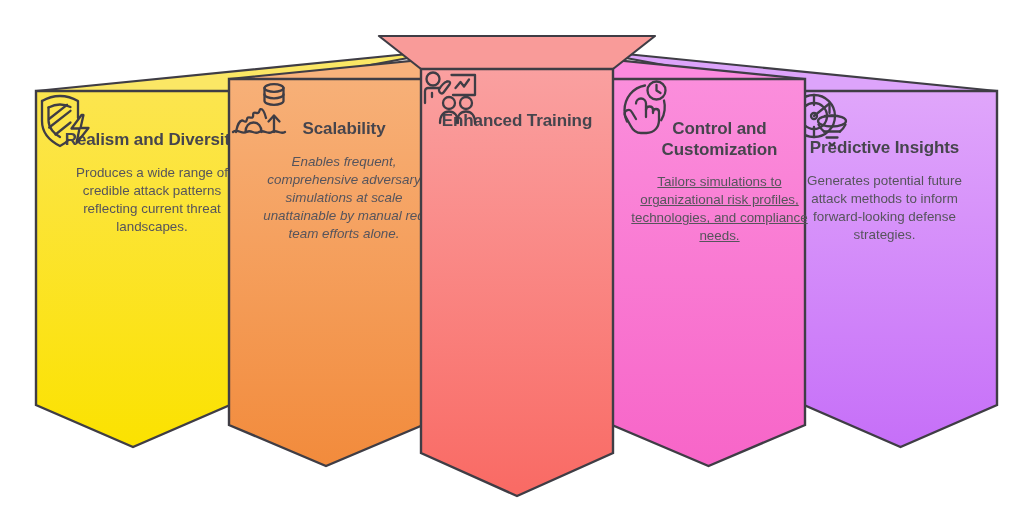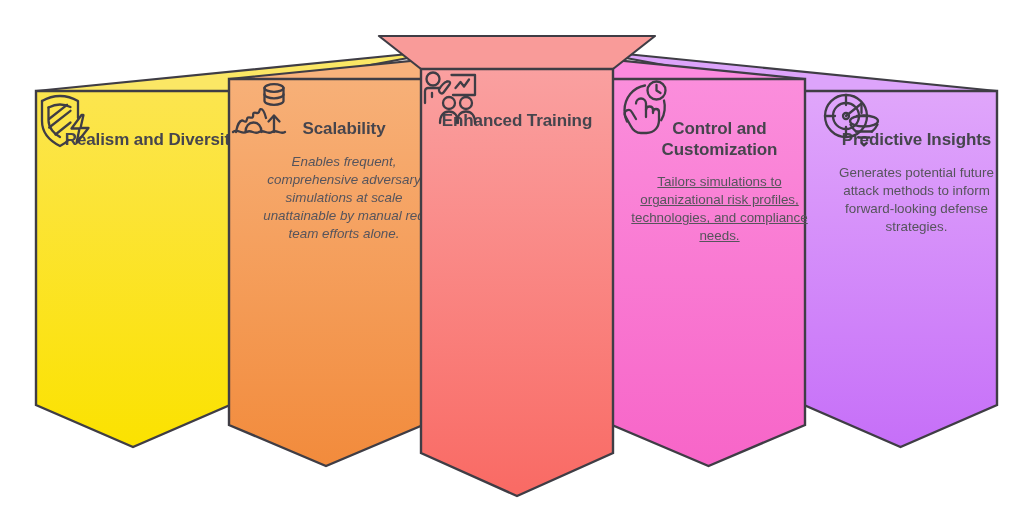--- a/index.html
+++ b/index.html
@@ -39,20 +39,21 @@
     <path d="M6 10 C12 6.5 18 5 24 5 C30 5 36 6.5 42 10 L42 27"></path>
     <path d="M12.5 16.5 L12.5 29.5 C12.5 37 18.5 43 24 46"></path>
     <path d="M12.5 16.5 C16.5 14.5 20.5 13.5 24 13.5 C27.5 13.5 31 14.3 34.5 16"></path>
     <path d="M13 28 L31 13.8"></path>
     <path d="M13.2 36.5 L34.5 19.8"></path>
     <path d="M19.5 43.5 L34.5 31.5"></path>
     <path d="M45.5 24 L35.5 37.5 L43.5 37.5 L40.5 52 L52.5 37 L44.5 37 L47.5 24 Z"></path>
           </svg>
         </span>
         <div class="title" style="margin-top: 12px;">Realism and Diversity</div>
+        <div class="desc" style="margin-top: 13px;">Produces a wide range of credible attack patterns reflecting current threat landscapes.</div>
       </div>
     </div>
     <div class="banner" style="left: 173px; top: 36px; width: 306px; height: 434px; z-index: 2;">
       <svg width="306" height="434">
     <defs>
       <linearGradient id="gb1" x1="0" y1="43" x2="0" y2="430" gradientUnits="userSpaceOnUse">
         <stop offset="0" stop-color="#f7b078"></stop>
         <stop offset="1" stop-color="#f28b3c"></stop>
       </linearGradient>
     </defs>
@@ -137,21 +138,21 @@
       <svg width="305" height="403">
     <defs>
       <linearGradient id="gb4" x1="0" y1="43" x2="0" y2="399" gradientUnits="userSpaceOnUse">
         <stop offset="0" stop-color="#e0a6fb"></stop>
         <stop offset="1" stop-color="#c66ff8"></stop>
       </linearGradient>
     </defs>
     <polygon points="249,43 -122,6 -122,10 56,43" fill="#dda4fb" stroke="#3f3d45" stroke-width="2.2" stroke-linejoin="round"></polygon>
     <polygon points="56,43 249,43 249,357 152.5,399 56,357" fill="url(#gb4)" stroke="#3f3d45" stroke-width="2.4" stroke-linejoin="miter"></polygon>
       </svg>
-      <div class="content" style="left: 72px; top: 43px; width: 193px; padding-top: 27px; padding-left: 18px; padding-right: 18px;">
+      <div class="content" style="left: 40px; top: 43px; width: 193px; padding-top: 35px; padding-left: 18px; padding-right: 18px;">
         <span class="icon">
           <svg width="60" height="60" viewBox="0 0 60 60" fill="none" stroke="#3f3d45" stroke-width="2.3" stroke-linecap="round" stroke-linejoin="round">
     <circle cx="26" cy="25" r="21"></circle>
     <circle cx="26" cy="25" r="13"></circle>
     <path d="M26 4 L26 14"></path>
     <path d="M26 36 L26 46"></path>
     <path d="M5 25 L15 25"></path>
     <path d="M37 25 L47 25"></path>
     <circle cx="26" cy="25" r="3"></circle>
     <path d="M26 25 L41.5 12.5"></path>

